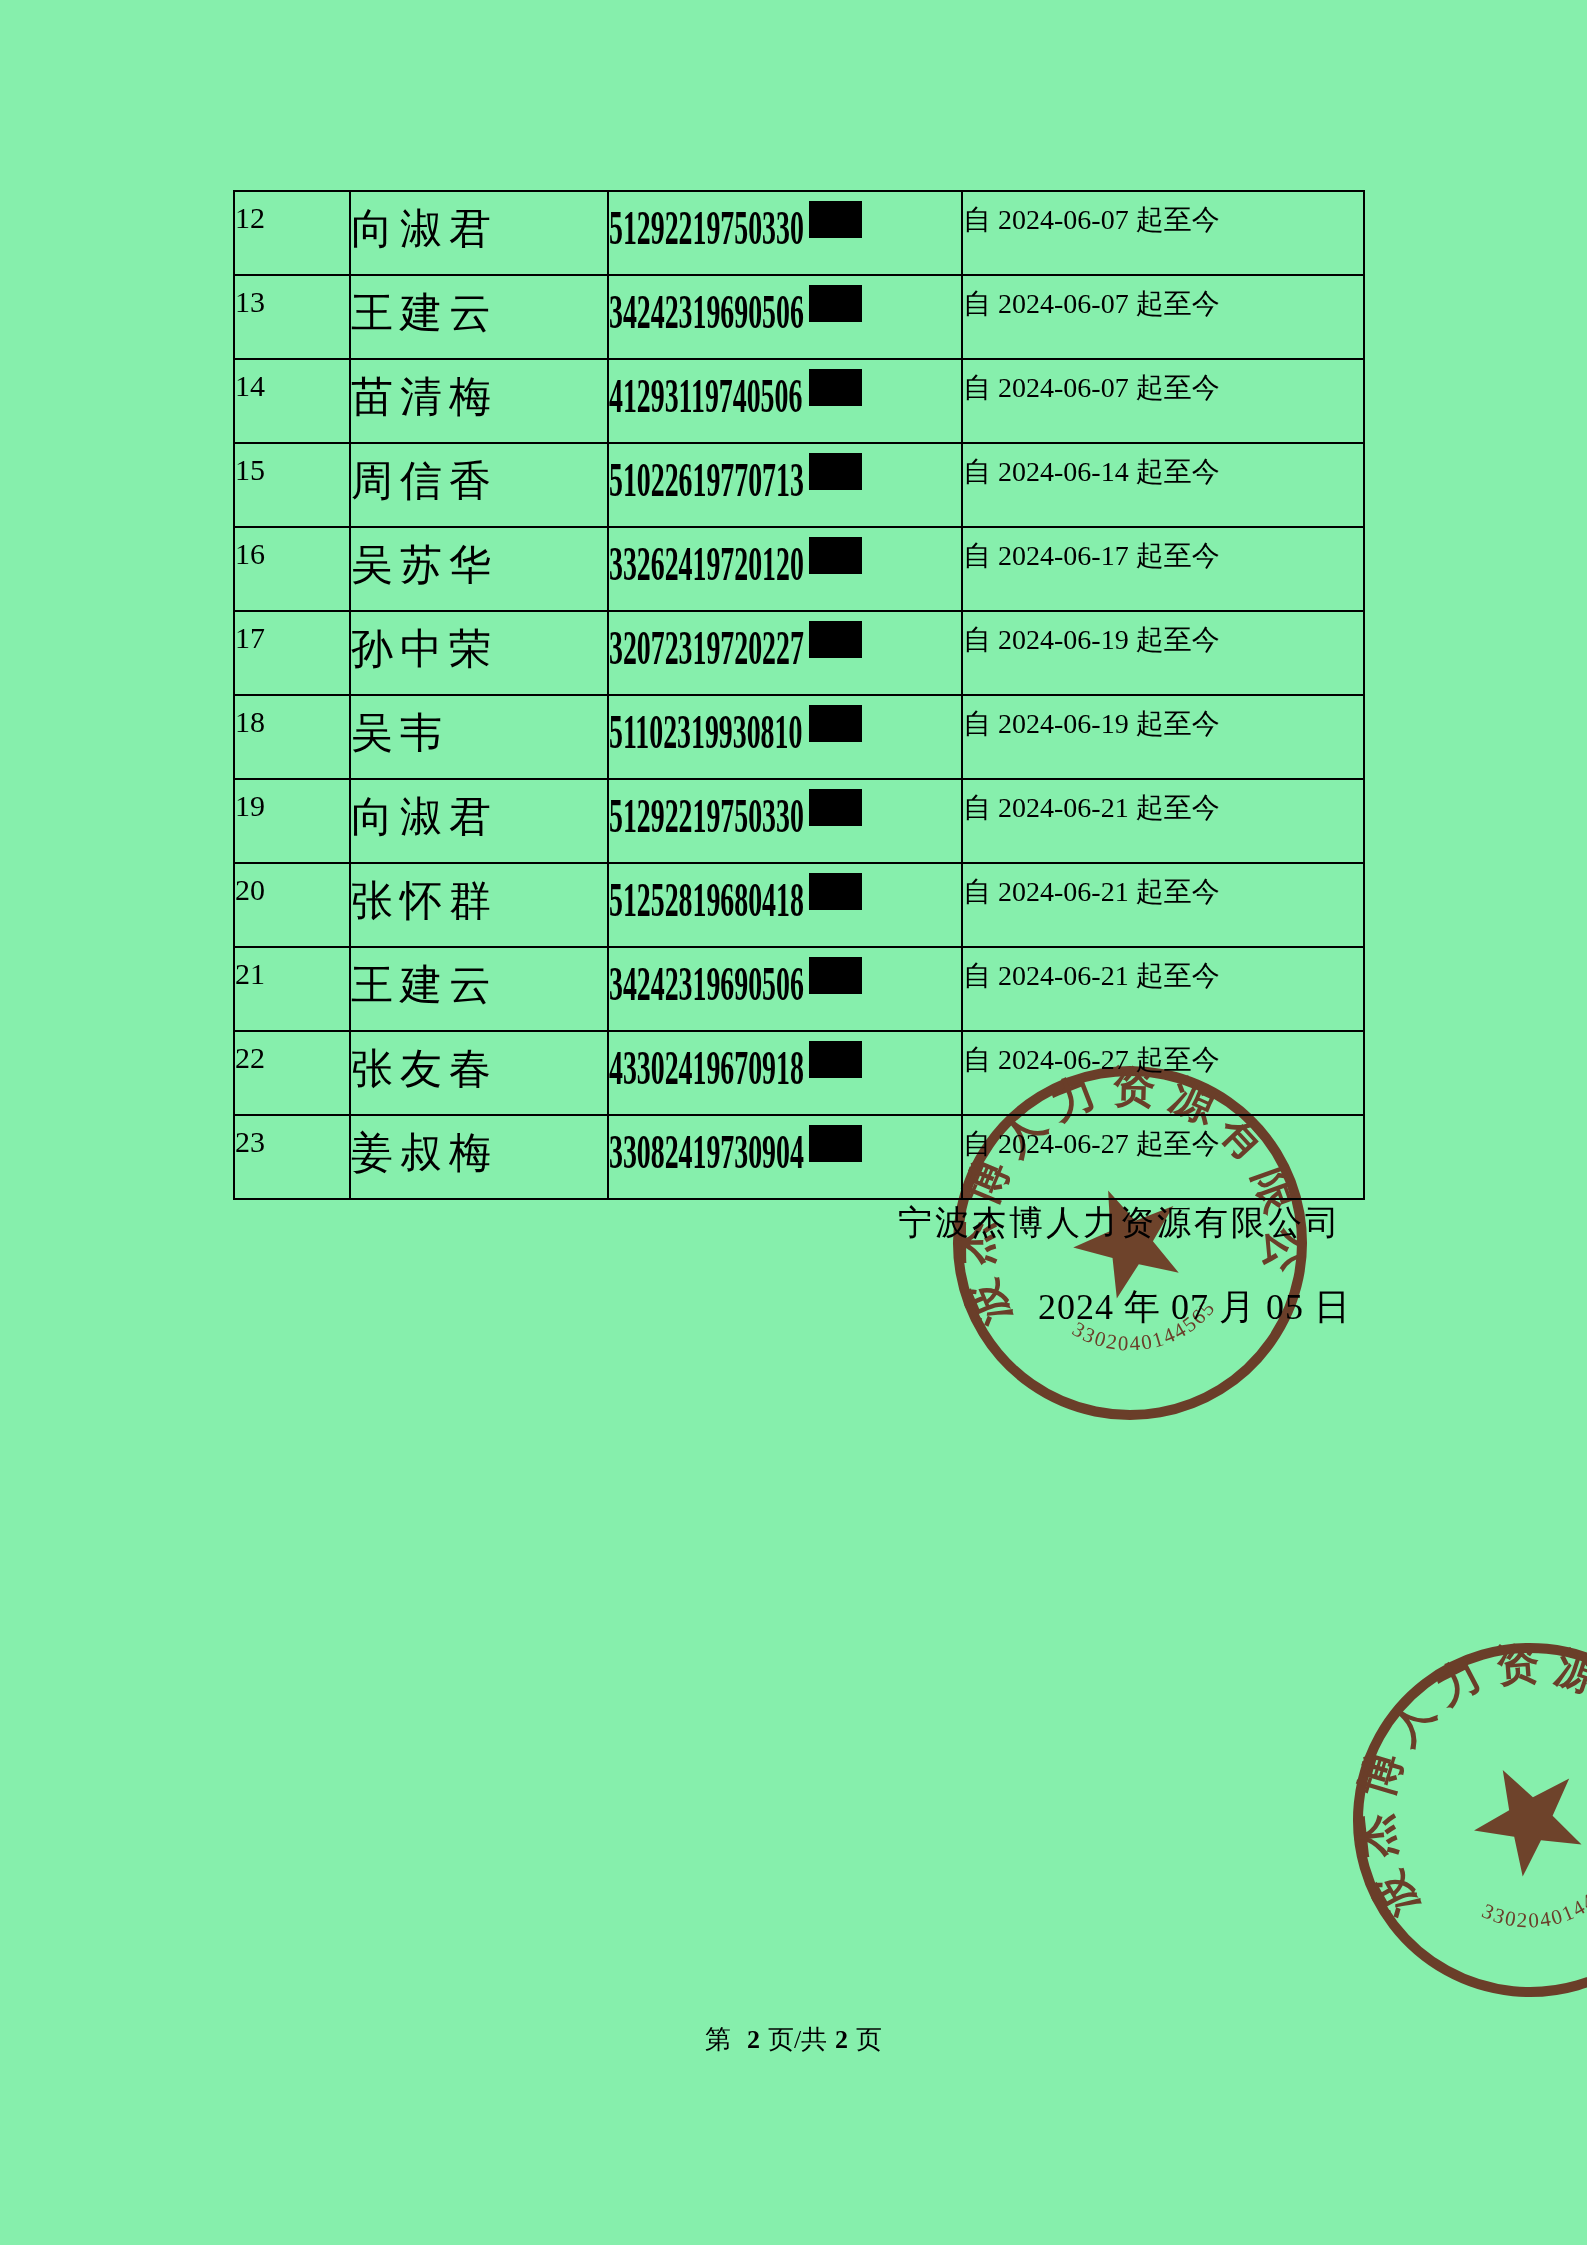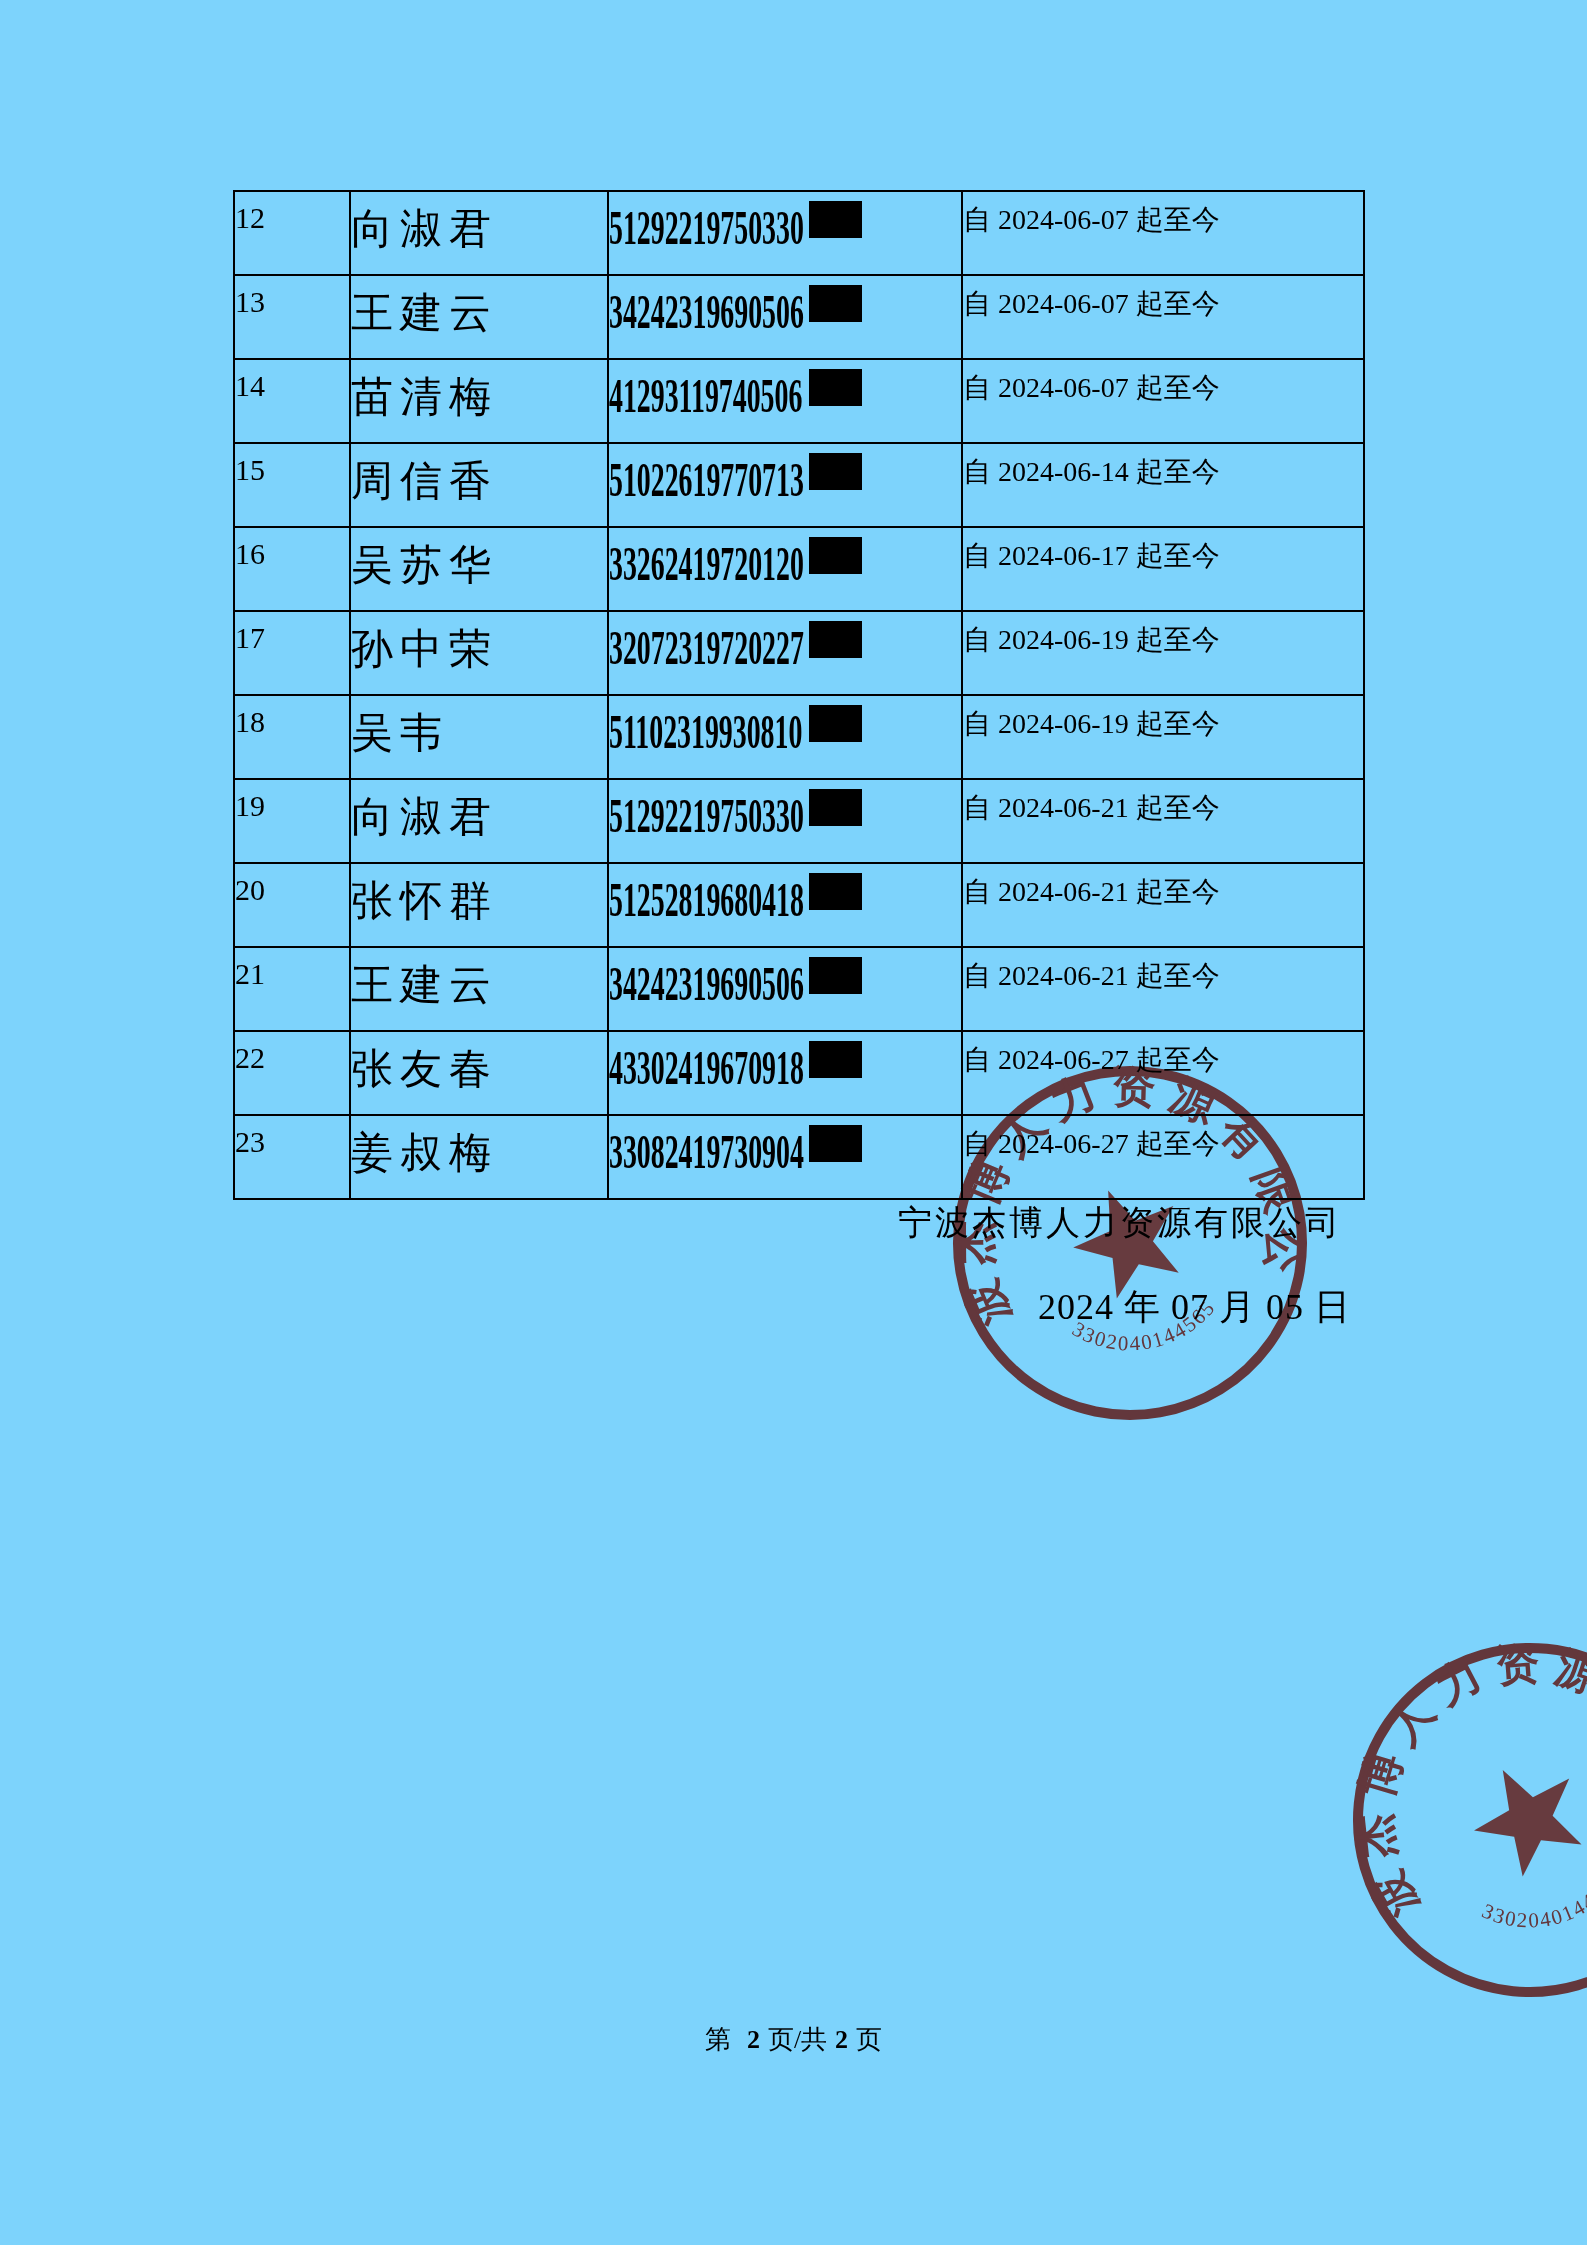--- a/index.html
+++ b/index.html
@@ -1,20 +1,20 @@
 <!DOCTYPE html>
 <html><head>
 <meta charset="utf-8">
 <style>
   html,body{margin:0;padding:0;background:#888;}
   .page{
     position:relative;
     width:1587px;height:2245px;
     margin:0 auto;
-    background:#7dd3fc;
+    background:#86efac;
     overflow:hidden;
     font-family:"Liberation Serif","DejaVu Serif",serif;
     color:#000;
   }
   
   table.records{
     position:absolute;left:233px;top:190px;
     border-collapse:collapse;table-layout:fixed;
     width:1122px;
   }

